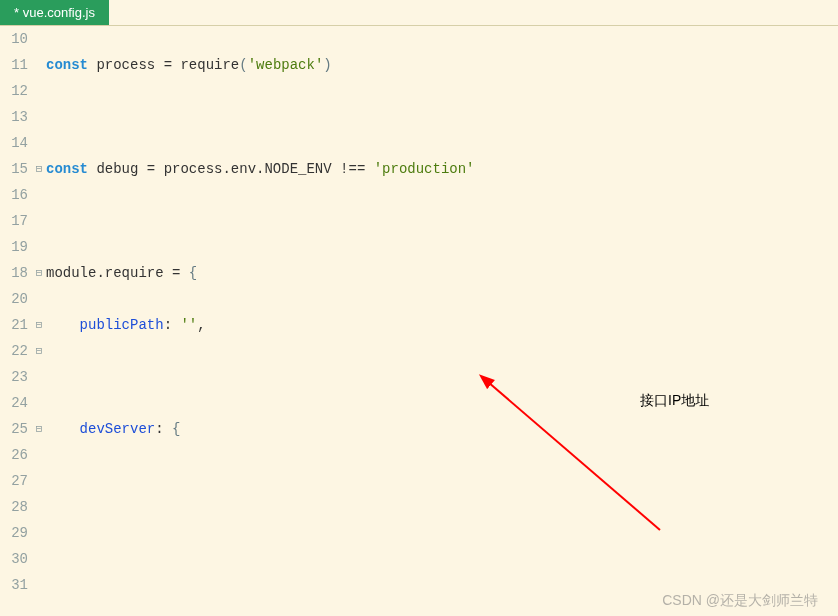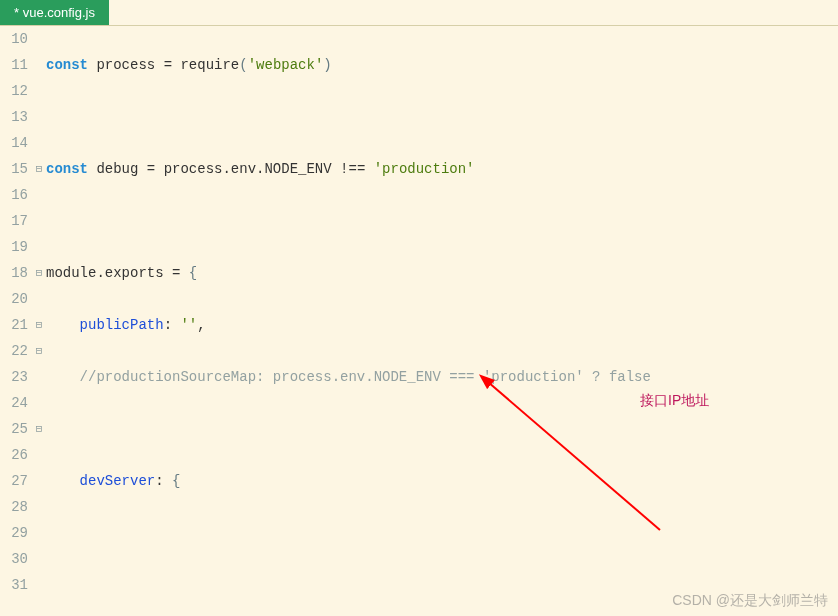--- a/index.html
+++ b/index.html
@@ -58,32 +58,32 @@
     .code-line { height: 26px; }
     .kw { color: #268bd2; font-weight: bold; }
     .prop { color: #1d4ed8; }
     .str { color: #4d7c0f; }
     .op { color: #333; }
     .comment { color: #93a1a1; }
     .punct { color: #657b83; }
     
     .annotation {
       position: absolute;
-      color: #be185d;
+      color: #000000;
       font-family: Arial, "Microsoft YaHei", sans-serif;
       font-size: 14px;
     }
     .arrow-svg {
       position: absolute;
       pointer-events: none;
     }
     .watermark {
       position: absolute;
       bottom: 6px;
-      right: 10px;
+      right: 20px;
       color: rgba(120,120,120,0.55);
       font-family: Arial, "Microsoft YaHei", sans-serif;
       font-size: 14px;
     }
   </style>
 </head>
 <body>
 
 <div class="tab-bar">
   <div class="tab">
@@ -138,23 +138,22 @@
       <div></div>
       <div></div>
       <div></div>
       <div></div>
   </div>
   <div class="code">
 <div class="code-line"><span class="kw">const</span><span> process </span><span class="op">=</span><span> require</span><span class="punct">(</span><span class="str">'webpack'</span><span class="punct">)</span></div>
 <div class="code-line"></div>
 <div class="code-line"><span class="kw">const</span><span> debug </span><span class="op">=</span><span> process.env.NODE_ENV </span><span class="op">!==</span><span class="str"> 'production'</span></div>
 <div class="code-line"></div>
-<div class="code-line"><span>module.exports </span><span class="op">=</span><span class="punct"> {</span></div>
+<div class="code-line"><span>module.require </span><span class="op">=</span><span class="punct"> {</span></div>
 <div class="code-line"><span>    </span><span class="prop">publicPath</span><span>: </span><span class="str">''</span><span>,</span></div>
-<div class="code-line"><span>    </span><span class="comment">//productionSourceMap: process.env.NODE_ENV === 'production' ? false</span></div>
 <div class="code-line"></div>
 <div class="code-line"><span>    </span><span class="prop">devServer</span><span>: </span><span class="punct">{</span></div>
 
 
 
 
 
 
 
 

